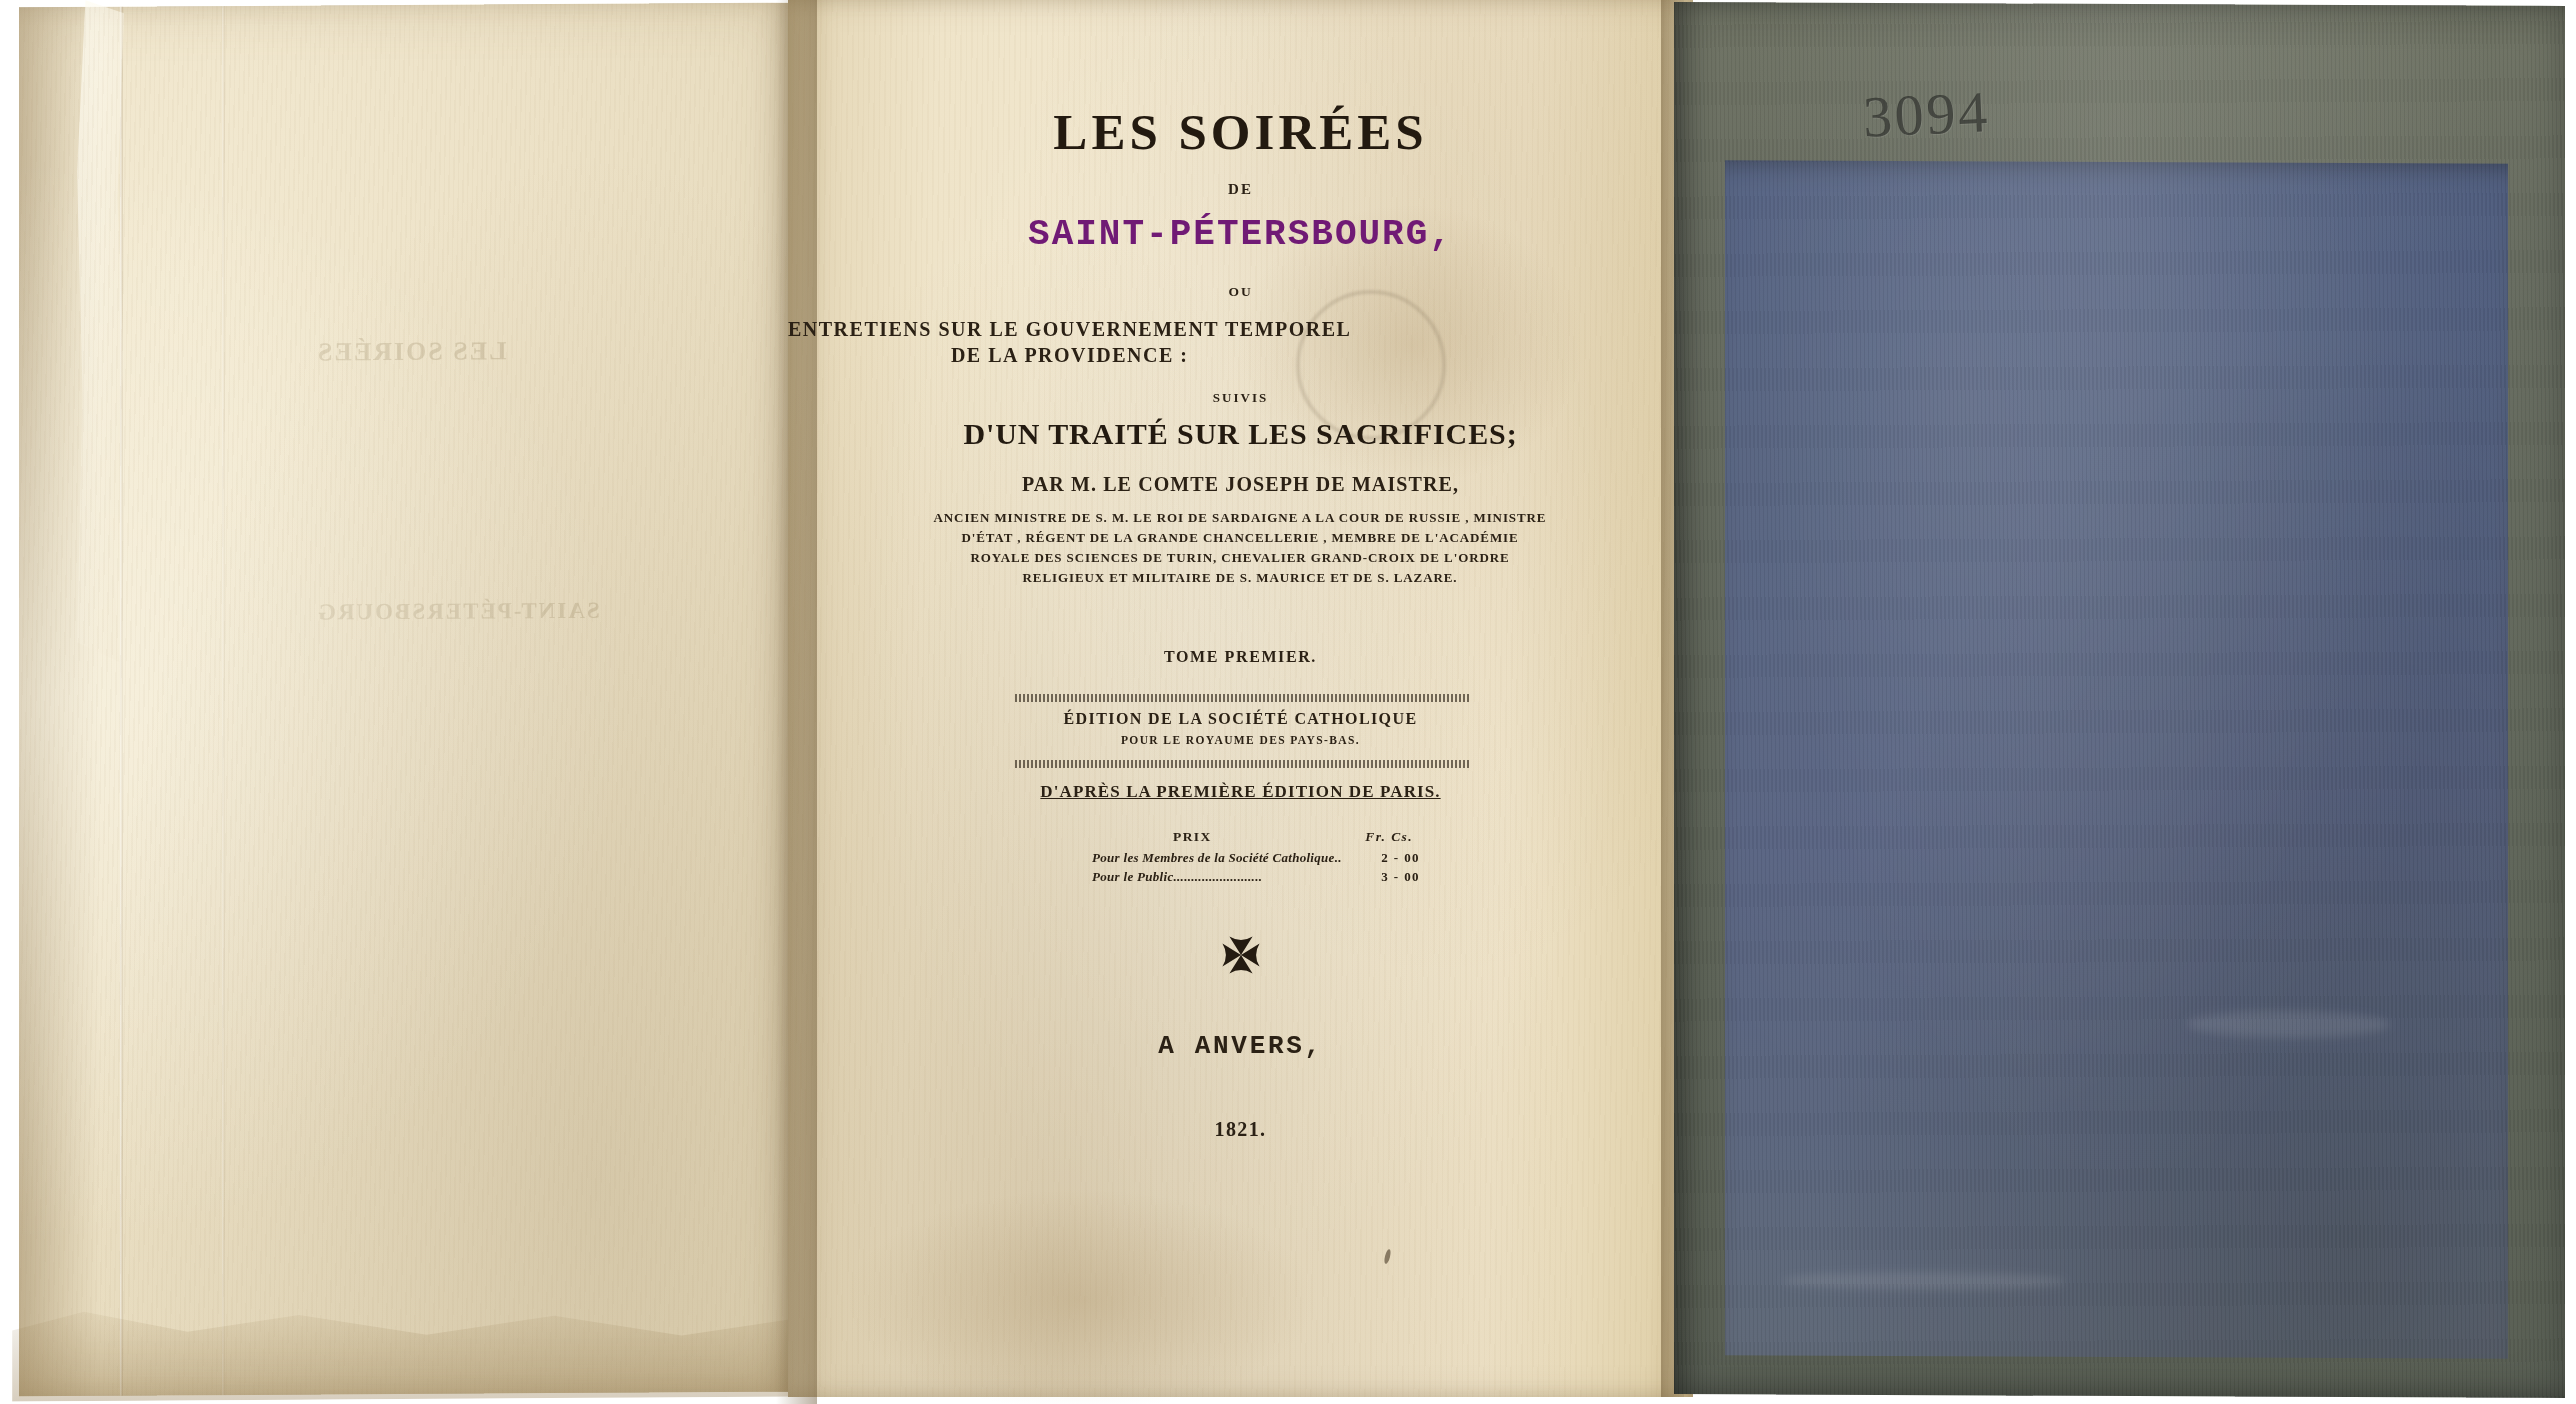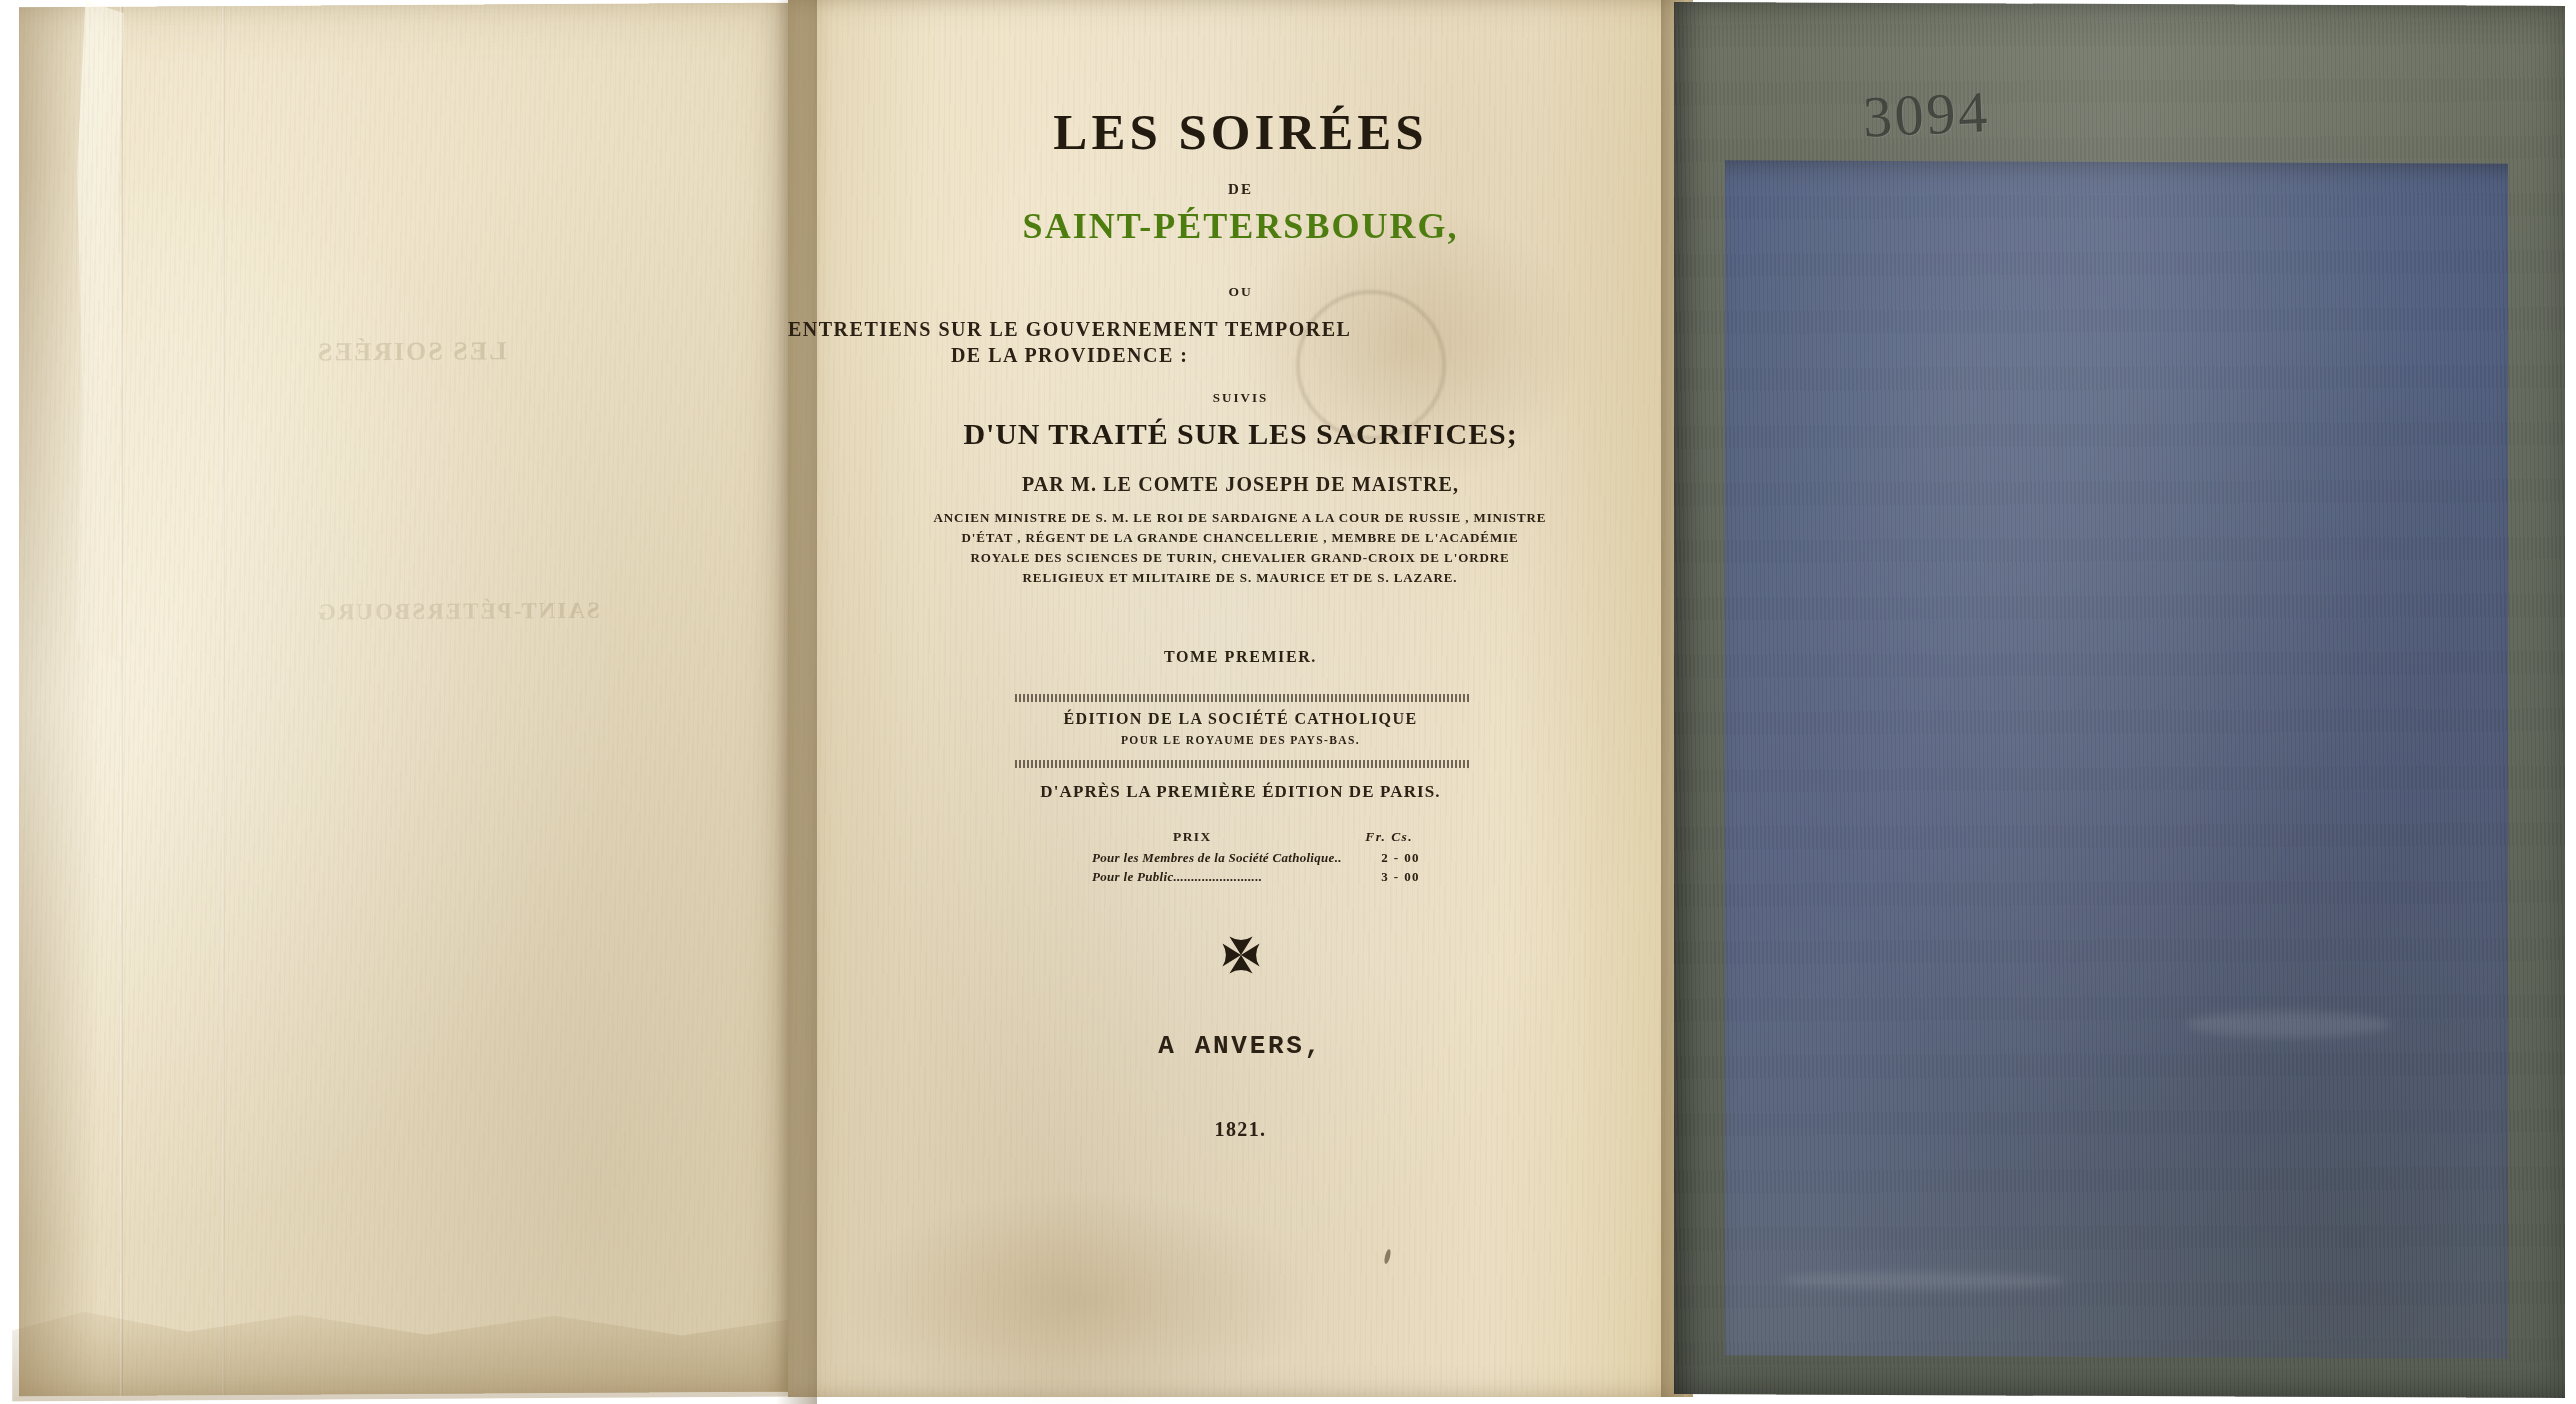--- a/index.html
+++ b/index.html
@@ -214,23 +214,24 @@
     letter-spacing: 4px;
     font-weight: 700;
     font-family: "Liberation Serif", serif;
     color: #231a10;
   }
   .t-de {
     position: absolute; left: 0; top: 181px;
     font-size: 15px; letter-spacing: 2px; font-weight: 700;
   }
   .t-city {
-    position: absolute; left: 0; top: 205px;
+    position: absolute; left: 0; top: 214px;
     font-size: 36px; letter-spacing: 2px; font-weight: 700;
-    color: #4d7c0f;
+    color: #701a75;
+    font-family: Liberation Mono, monospace;
   }
   .t-ou {
     position: absolute; left: 0; top: 284px;
     font-size: 13.5px; letter-spacing: 2px; font-weight: 700;
   }
   .t-sub1 {
     position: absolute; left: 0; top: 317px;
     font-size: 20px; letter-spacing: 1.5px; font-weight: 700;
     line-height: 1.28;
   }
@@ -274,21 +275,21 @@
   .t-edition {
     position: absolute; left: 0; top: 710px;
     font-size: 16px; letter-spacing: 1.4px; font-weight: 700;
   }
   .t-edition2 {
     position: absolute; left: 0; top: 734px;
     font-size: 11.5px; letter-spacing: 1.4px; font-weight: 700;
   }
   .t-apres {
     position: absolute; left: 0; top: 782px;
-    font-size: 17px; letter-spacing: 1.1px; font-weight: 700;
+    font-size: 17px; letter-spacing: 1.1px; font-weight: 700; text-decoration: underline;
   }
 
   .price-block {
     position: absolute;
     left: 304px; top: 829px;
     width: 351px;
     font-size: 13.5px;
     font-weight: 700;
     text-align: left;
   }

